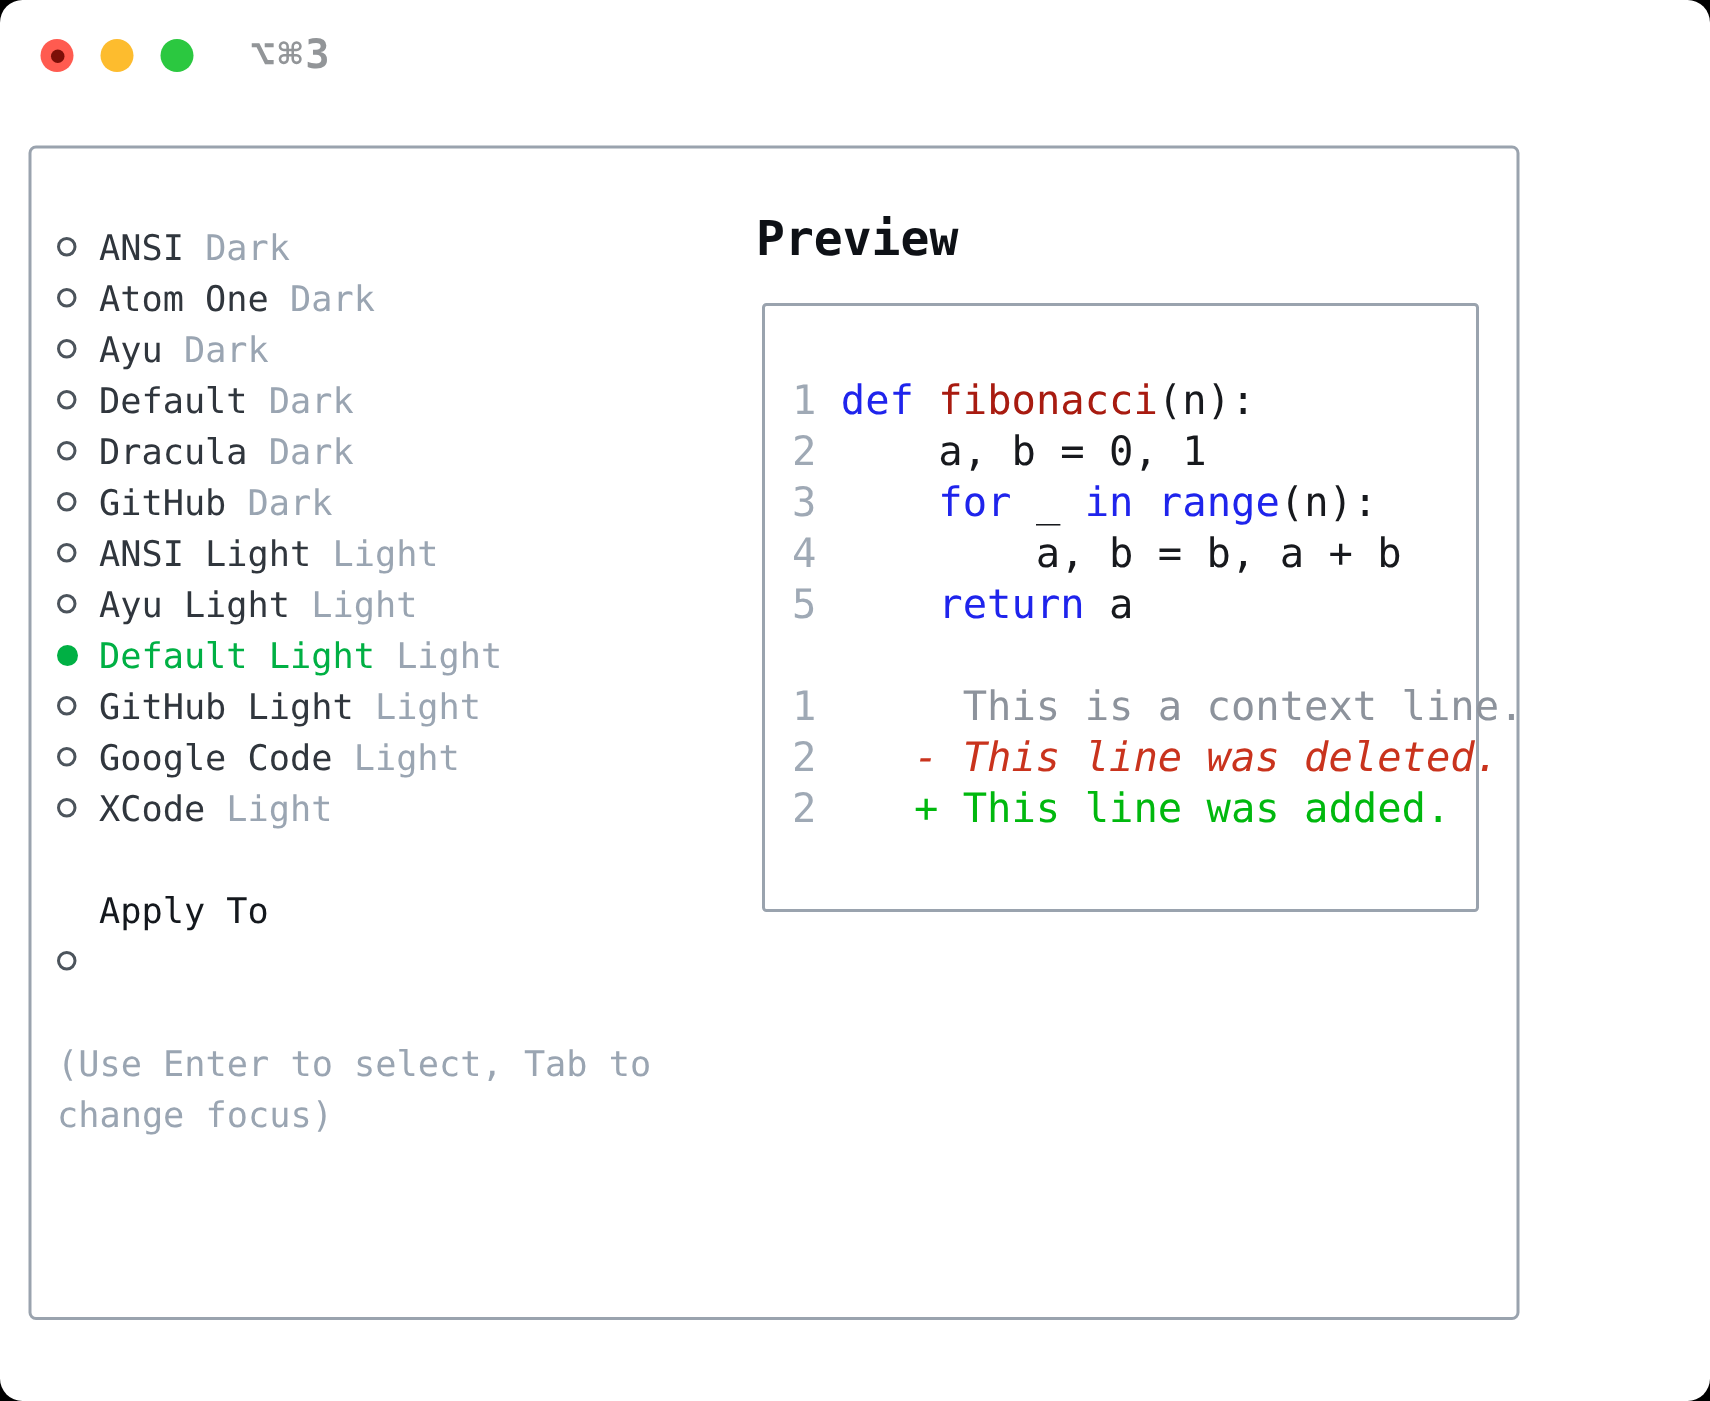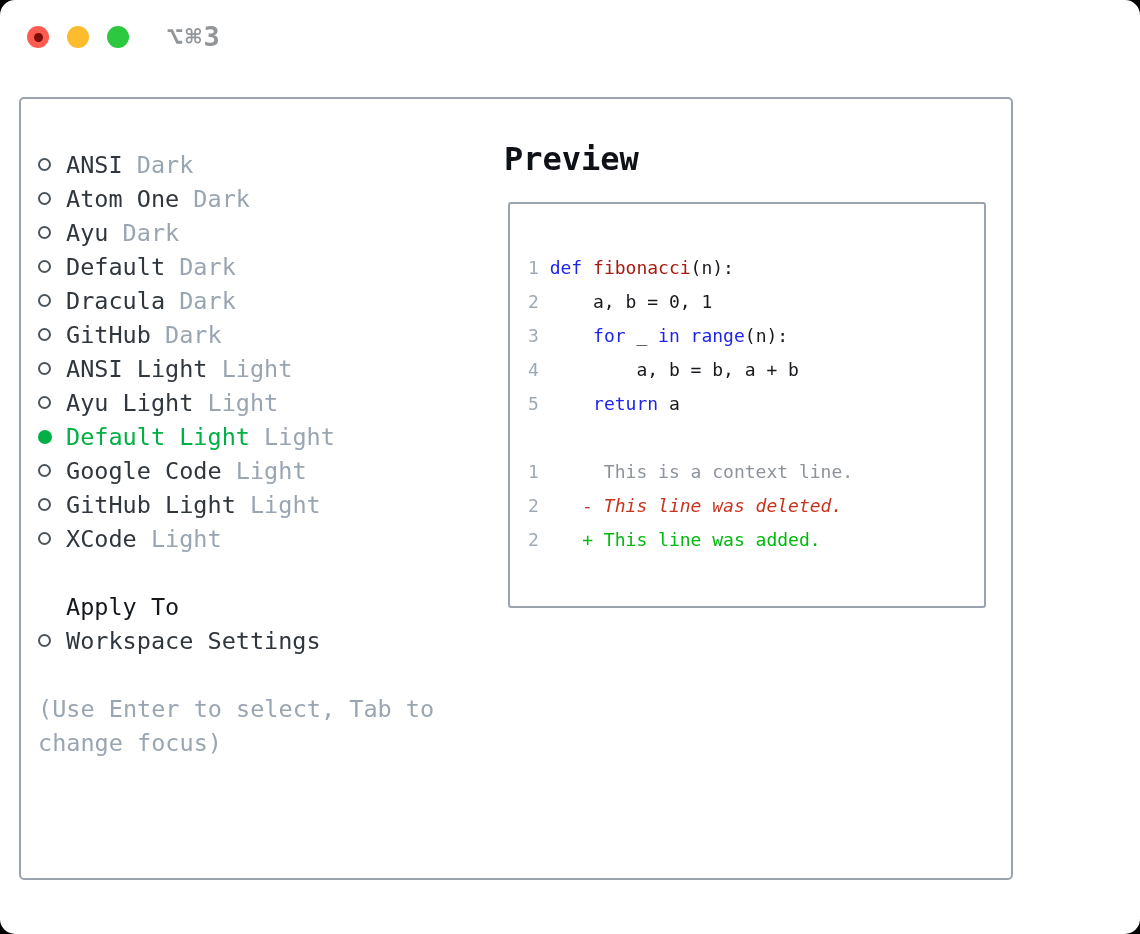--- a/index.html
+++ b/index.html
@@ -46,21 +46,21 @@
   .hint{color:var(--c-hint);}
   .left-col{position:absolute;left:17px;top:49px;}
   
   .preview-header{position:absolute;left:483px;top:43px;height:34px;line-height:34px;
                   font-size:32px;color:var(--c-heading);font-weight:bold;white-space:pre;}
   .preview-box{
     position:absolute;left:487px;top:103px;width:478px;height:406px;
     border:2px solid var(--c-border);border-radius:3px;box-sizing:border-box;
   }
   .code{position:absolute;left:18px;top:47px;}
-  .crow{height:34px;line-height:34px;font-size:18px;white-space:pre;color:var(--c-plain);}
+  .crow{height:34px;line-height:34px;font-size:27px;white-space:pre;color:var(--c-plain);}
   .num{color:var(--c-num);}
   .seg-plain{color:var(--c-plain);}
   .seg-keyword{color:var(--c-keyword);}
   .seg-function{color:var(--c-function);}
   .seg-context{color:var(--c-context);}
   .seg-deleted{color:var(--c-deleted);font-style:italic;}
   .seg-added{color:var(--c-added);}
 </style>
 </head>
 <body>
@@ -85,31 +85,31 @@
       <div>
           <div class="row"><span class="marker"><span class="dot"></span></span><span class="name">ANSI</span> <span class="tag">Dark</span></div>
           <div class="row"><span class="marker"><span class="dot"></span></span><span class="name">Atom One</span> <span class="tag">Dark</span></div>
           <div class="row"><span class="marker"><span class="dot"></span></span><span class="name">Ayu</span> <span class="tag">Dark</span></div>
           <div class="row"><span class="marker"><span class="dot"></span></span><span class="name">Default</span> <span class="tag">Dark</span></div>
           <div class="row"><span class="marker"><span class="dot"></span></span><span class="name">Dracula</span> <span class="tag">Dark</span></div>
           <div class="row"><span class="marker"><span class="dot"></span></span><span class="name">GitHub</span> <span class="tag">Dark</span></div>
           <div class="row"><span class="marker"><span class="dot"></span></span><span class="name">ANSI Light</span> <span class="tag">Light</span></div>
           <div class="row"><span class="marker"><span class="dot"></span></span><span class="name">Ayu Light</span> <span class="tag">Light</span></div>
           <div class="row"><span class="marker"><span class="dot selected"></span></span><span class="name selected-text">Default Light</span> <span class="tag">Light</span></div>
+          <div class="row"><span class="marker"><span class="dot"></span></span><span class="name">GitHub Light</span> <span class="tag">Light</span></div>
           <div class="row"><span class="marker"><span class="dot"></span></span><span class="name">Google Code</span> <span class="tag">Light</span></div>
-          <div class="row"><span class="marker"><span class="dot"></span></span><span class="name">GitHub Light</span> <span class="tag">Light</span></div>
           <div class="row"><span class="marker"><span class="dot"></span></span><span class="name">XCode</span> <span class="tag">Light</span></div>
         </div>
 
       <div class="row"></div>
 
       <div class="row"><span class="marker"></span><span class="apply-heading">Apply To</span></div>
 
       <div>
-          <div class="row"><span class="marker"><span class="dot"></span></span><span class="name">Workspace Settings</span></div>
+          <div class="row"><span class="marker"><span class="dot"></span></span></div>
         </div>
 
       <div class="row"></div>
 
       <div class="row hint">(Use Enter to select, Tab to</div>
       <div class="row hint">change focus)</div>
     </div>
 
     <div class="preview-header">Preview</div>
 

